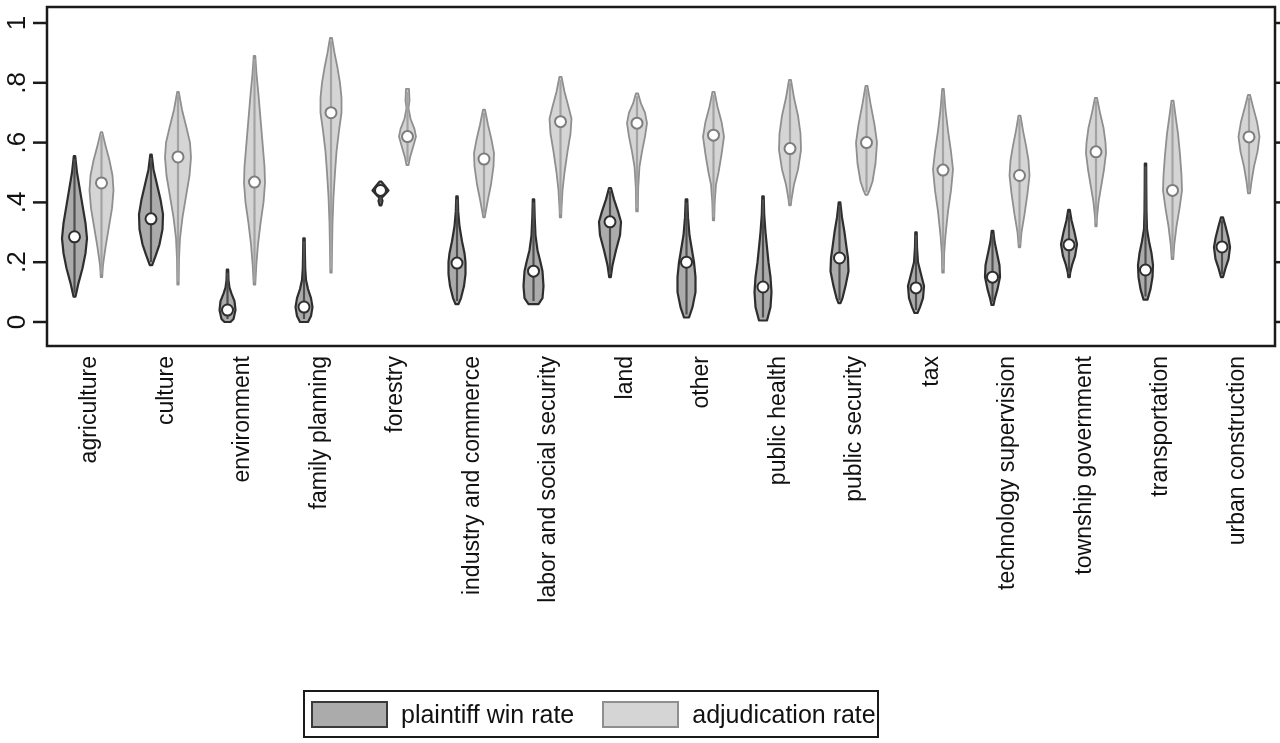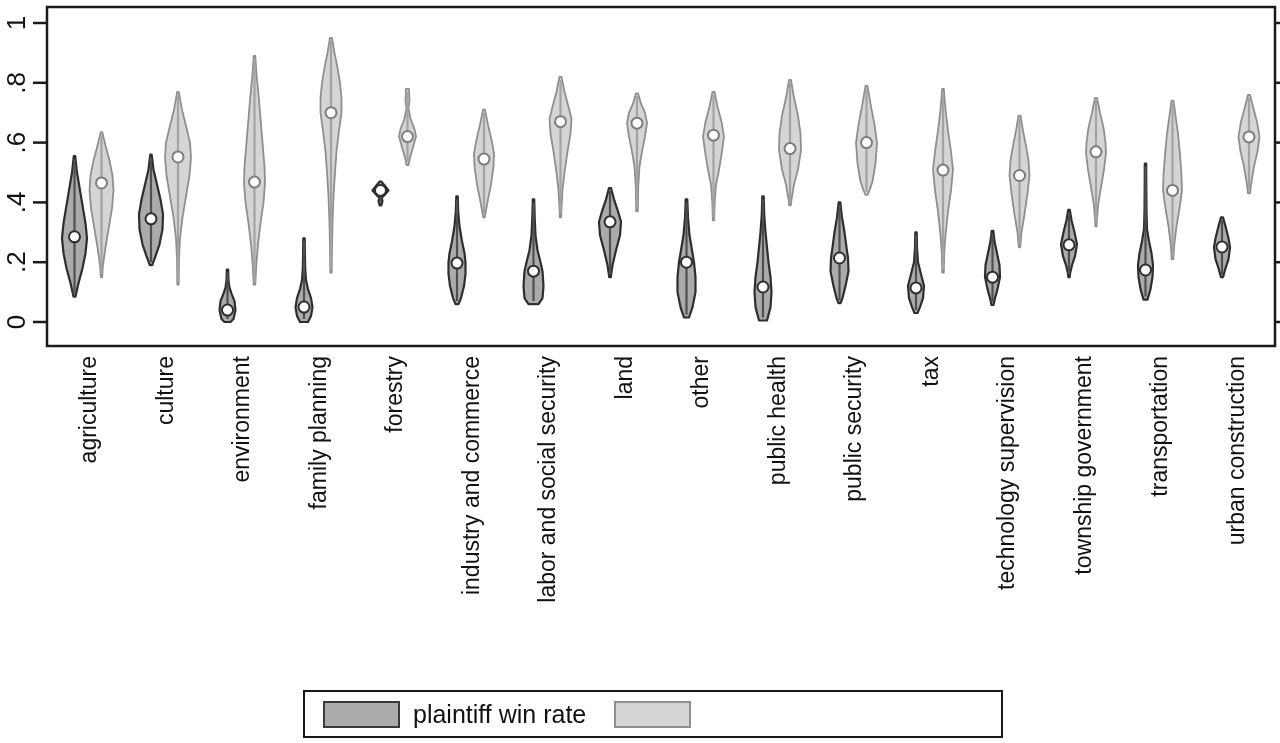--- a/index.html
+++ b/index.html
@@ -1,22 +1,22 @@
 <!DOCTYPE html>
 <html><head>
 <meta charset="utf-8">
 <style>
   html,body{margin:0;padding:0;background:#ffffff;}
   body{width:1280px;height:743px;position:relative;overflow:hidden;
        font-family:"Liberation Sans", sans-serif;color:#111;}
   #figure{position:absolute;inset:0;}
   #chart{position:absolute;left:0;top:0;}
-  #legend{position:absolute;left:303px;top:690px;width:700px;height:48px;
+  #legend{position:absolute;left:303px;top:690px;width:576px;height:48px;
           box-sizing:border-box;border:2px solid #1a1a1a;background:#fff;
-          display:flex;align-items:center;padding-left:18px;}
+          display:flex;align-items:center;padding-left:6px;}
   .swatch{width:77px;height:27px;box-sizing:border-box;flex:0 0 auto;}
   .swatch.dark{border:2px solid #3a3a3a;}
   .swatch.light{border:2px solid #8f8f8f;margin-left:28px;}
   .legend-label{font-size:25px;line-height:1;margin-left:13px;white-space:nowrap;}
 </style>
 </head>
 <body>
 
 <div id="figure">
   <svg id="chart" width="1280" height="678" viewBox="0 0 1280 678">
@@ -214,14 +214,15 @@
         <polygon points="1250.0,94.8 1253.0,106.7 1257.0,121.7 1259.5,136.6 1257.5,151.6 1254.0,166.5 1251.5,181.5 1250.0,193.4 1248.0,193.4 1246.5,181.5 1244.0,166.5 1240.5,151.6 1238.5,136.6 1241.0,121.7 1245.0,106.7 1248.0,94.8" fill="#d5d5d5" stroke="#8f8f8f" stroke-width="1.8" stroke-linejoin="round"></polygon>
         <line x1="1249" y1="97.75999999999999" x2="1249" y2="190.43" stroke="#a3a3a3" stroke-width="2.2"></line>
         <circle cx="1249" cy="136.919" r="5.5" fill="#ffffff" stroke="#7d7d7d" stroke-width="2"></circle>
       </g>
     </svg>
 
   <div id="legend">
     <span class="swatch dark" style="background: rgb(171, 171, 171);"></span>
     <span class="legend-label">plaintiff win rate</span>
     <span class="swatch light" style="background: rgb(213, 213, 213);"></span>
+    <span class="legend-label">adjudication rate</span>
   </div>
 </div>
 
 </body></html>

